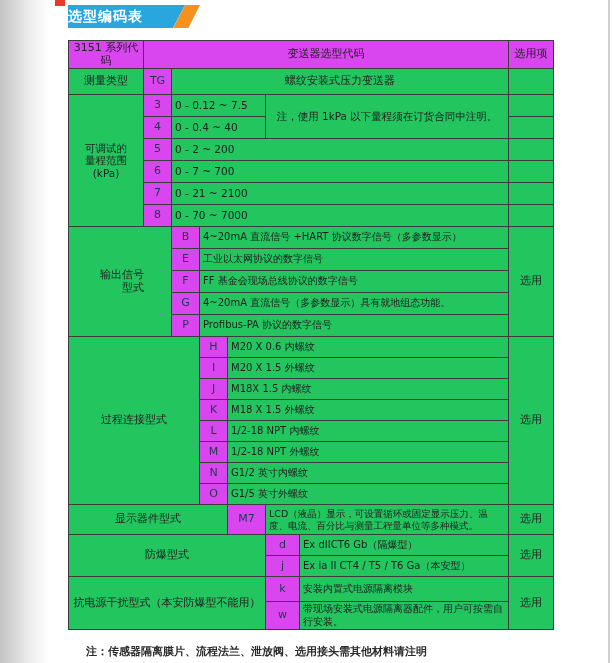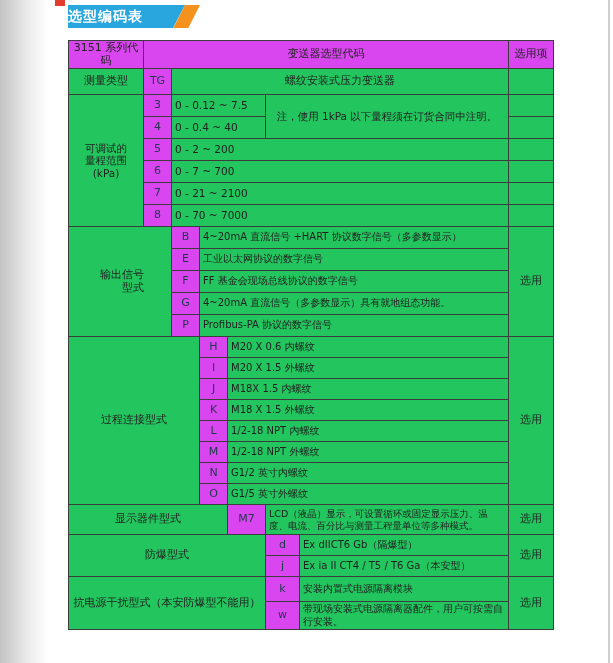--- a/index.html
+++ b/index.html
@@ -206,13 +206,14 @@
         <td class="light center" rowspan="2">选用</td>
       </tr>
       <tr style="height:25px">
         <td class="blue code">w</td>
         <td class="light desc">带现场安装式电源隔离器配件，用户可按需自行安装。</td>
       </tr>
     </tbody>
       </table>
   </div>
 
+  <div class="footer-note">注：传感器隔离膜片、流程法兰、泄放阀、选用接头需其他材料请注明</div>
 </div>
 
 </body></html>

